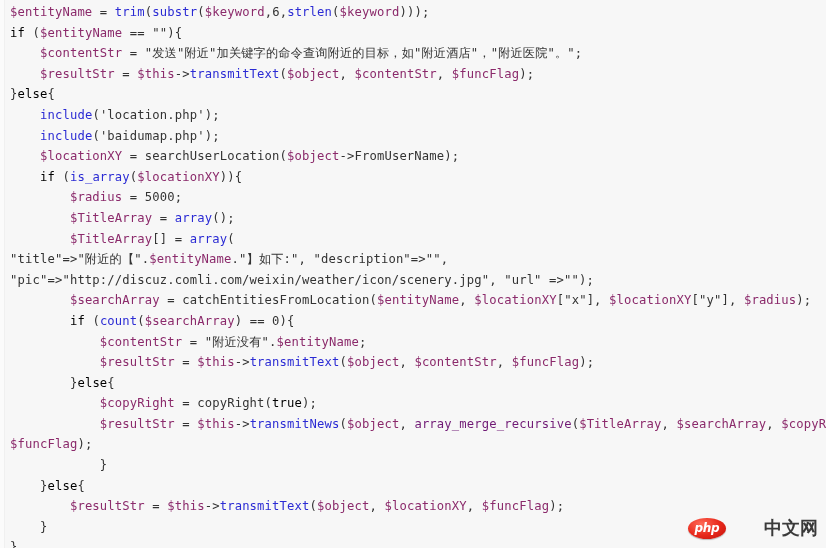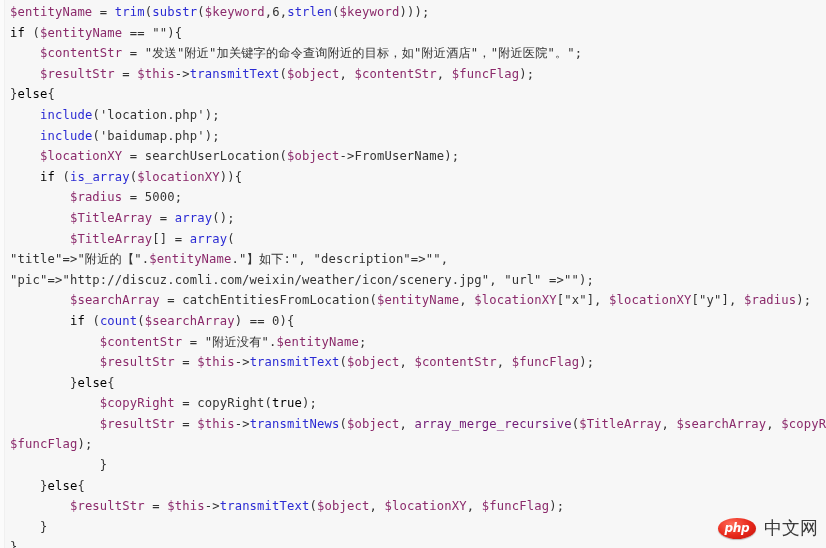--- a/index.html
+++ b/index.html
@@ -63,21 +63,21 @@
   .tok-plain    { color: #333333; }
   .tok-punc     { color: #333333; }
 
   
   #watermark {
     position: absolute;
     right: 8px;
     bottom: 8px;
     display: flex;
     align-items: center;
-    gap: 8px;
+    gap: 2px;
     user-select: none;
   }
   #php-badge {
     display: inline-flex;
     align-items: center;
     justify-content: center;
     width: 38px;
     height: 21px;
     border-radius: 50%;
     background: radial-gradient(ellipse at 35% 28%, #ff6a57 0%, #e8291c 52%, #c2110a 100%);
@@ -85,23 +85,24 @@
     font-family: "DejaVu Sans", "Liberation Sans", sans-serif;
     font-size: 12px;
     font-weight: bold;
     font-style: italic;
     letter-spacing: -0.3px;
     box-shadow: 0 1px 1px rgba(0,0,0,0.25);
   }
   #watermark-text {
     font-family: "DejaVu Sans", "Liberation Sans", sans-serif;
     font-size: 18px;
-    font-weight: normal;
+    font-weight: bold;
     color: #3a3a3a;
     letter-spacing: 0px;
+    margin-left: 36px;
   }
 </style>
 </head>
 <body>
 
 <div id="code-viewer">
 
   <div id="gutter-strip"></div>
 
   <pre id="code-block"><div class="code-line"><span class="tok-var">$entityName</span><span class="tok-plain"> = </span><span class="tok-fn">trim</span><span class="tok-punc">(</span><span class="tok-fn">substr</span><span class="tok-punc">(</span><span class="tok-var">$keyword</span><span class="tok-punc">,</span><span class="tok-num">6</span><span class="tok-punc">,</span><span class="tok-fn">strlen</span><span class="tok-punc">(</span><span class="tok-var">$keyword</span><span class="tok-punc">)));</span></div><div class="code-line"><span class="tok-kw">if</span><span class="tok-plain"> (</span><span class="tok-var">$entityName</span><span class="tok-plain"> == </span><span class="tok-str">""</span><span class="tok-punc">){</span></div><div class="code-line"><span>    </span><span class="tok-var">$contentStr</span><span class="tok-plain"> = </span><span class="tok-str">"发送"附近"加关键字的命令查询附近的目标，如"附近酒店"，"附近医院"。";</span></div><div class="code-line"><span>    </span><span class="tok-var">$resultStr</span><span class="tok-plain"> = </span><span class="tok-var">$this</span><span class="tok-plain">-&gt;</span><span class="tok-fn">transmitText</span><span class="tok-punc">(</span><span class="tok-var">$object</span><span class="tok-punc">, </span><span class="tok-var">$contentStr</span><span class="tok-punc">, </span><span class="tok-var">$funcFlag</span><span class="tok-punc">);</span></div><div class="code-line"><span class="tok-punc">}</span><span class="tok-kw">else</span><span class="tok-punc">{</span></div><div class="code-line"><span>    </span><span class="tok-fn">include</span><span class="tok-punc">(</span><span class="tok-str">'location.php'</span><span class="tok-punc">);</span></div><div class="code-line"><span>    </span><span class="tok-fn">include</span><span class="tok-punc">(</span><span class="tok-str">'baidumap.php'</span><span class="tok-punc">);</span></div><div class="code-line"><span>    </span><span class="tok-var">$locationXY</span><span class="tok-plain"> = </span><span class="tok-plain">searchUserLocation(</span><span class="tok-var">$object</span><span class="tok-plain">-&gt;FromUserName);</span></div><div class="code-line"><span>    </span><span class="tok-kw">if</span><span class="tok-plain"> (</span><span class="tok-fn">is_array</span><span class="tok-punc">(</span><span class="tok-var">$locationXY</span><span class="tok-punc">)){</span></div><div class="code-line"><span>        </span><span class="tok-var">$radius</span><span class="tok-plain"> = </span><span class="tok-num">5000</span><span class="tok-punc">;</span></div><div class="code-line"><span>        </span><span class="tok-var">$TitleArray</span><span class="tok-plain"> = </span><span class="tok-fn">array</span><span class="tok-punc">();</span></div><div class="code-line"><span>        </span><span class="tok-var">$TitleArray</span><span class="tok-punc">[] = </span><span class="tok-fn">array</span><span class="tok-punc">(</span></div><div class="code-line"><span class="tok-str">"title"=&gt;"附近的【".</span><span class="tok-var">$entityName</span><span class="tok-str">."】如下:", "description"=&gt;"",</span></div><div class="code-line"><span class="tok-str">"pic"=&gt;"http://discuz.comli.com/weixin/weather/icon/scenery.jpg", "url" =&gt;"");</span></div><div class="code-line"><span>        </span><span class="tok-var">$searchArray</span><span class="tok-plain"> = </span><span class="tok-plain">catchEntitiesFromLocation(</span><span class="tok-var">$entityName</span><span class="tok-punc">, </span><span class="tok-var">$locationXY</span><span class="tok-punc">[</span><span class="tok-str">"x"</span><span class="tok-punc">], </span><span class="tok-var">$locationXY</span><span class="tok-punc">[</span><span class="tok-str">"y"</span><span class="tok-punc">], </span><span class="tok-var">$radius</span><span class="tok-punc">);</span></div><div class="code-line"><span>        </span><span class="tok-kw">if</span><span class="tok-plain"> (</span><span class="tok-fn">count</span><span class="tok-punc">(</span><span class="tok-var">$searchArray</span><span class="tok-punc">) == </span><span class="tok-num">0</span><span class="tok-punc">){</span></div><div class="code-line"><span>            </span><span class="tok-var">$contentStr</span><span class="tok-plain"> = </span><span class="tok-str">"附近没有".</span><span class="tok-var">$entityName</span><span class="tok-punc">;</span></div><div class="code-line"><span>            </span><span class="tok-var">$resultStr</span><span class="tok-plain"> = </span><span class="tok-var">$this</span><span class="tok-plain">-&gt;</span><span class="tok-fn">transmitText</span><span class="tok-punc">(</span><span class="tok-var">$object</span><span class="tok-punc">, </span><span class="tok-var">$contentStr</span><span class="tok-punc">, </span><span class="tok-var">$funcFlag</span><span class="tok-punc">);</span></div><div class="code-line"><span>        </span><span class="tok-punc">}</span><span class="tok-kw">else</span><span class="tok-punc">{</span></div><div class="code-line"><span>            </span><span class="tok-var">$copyRight</span><span class="tok-plain"> = </span><span class="tok-plain">copyRight(</span><span class="tok-kw">true</span><span class="tok-punc">);</span></div><div class="code-line"><span>            </span><span class="tok-var">$resultStr</span><span class="tok-plain"> = </span><span class="tok-var">$this</span><span class="tok-plain">-&gt;</span><span class="tok-fn">transmitNews</span><span class="tok-punc">(</span><span class="tok-var">$object</span><span class="tok-punc">, </span><span class="tok-builtin">array_merge_recursive</span><span class="tok-punc">(</span><span class="tok-var">$TitleArray</span><span class="tok-punc">, </span><span class="tok-var">$searchArray</span><span class="tok-punc">, </span><span class="tok-var">$copyRight</span></div><div class="code-line"><span class="tok-var">$funcFlag</span><span class="tok-punc">);</span></div><div class="code-line"><span>            </span><span class="tok-punc">}</span></div><div class="code-line"><span>    </span><span class="tok-punc">}</span><span class="tok-kw">else</span><span class="tok-punc">{</span></div><div class="code-line"><span>        </span><span class="tok-var">$resultStr</span><span class="tok-plain"> = </span><span class="tok-var">$this</span><span class="tok-plain">-&gt;</span><span class="tok-fn">transmitText</span><span class="tok-punc">(</span><span class="tok-var">$object</span><span class="tok-punc">, </span><span class="tok-var">$locationXY</span><span class="tok-punc">, </span><span class="tok-var">$funcFlag</span><span class="tok-punc">);</span></div><div class="code-line"><span>    </span><span class="tok-punc">}</span></div><div class="code-line"><span class="tok-punc">}</span></div></pre>

